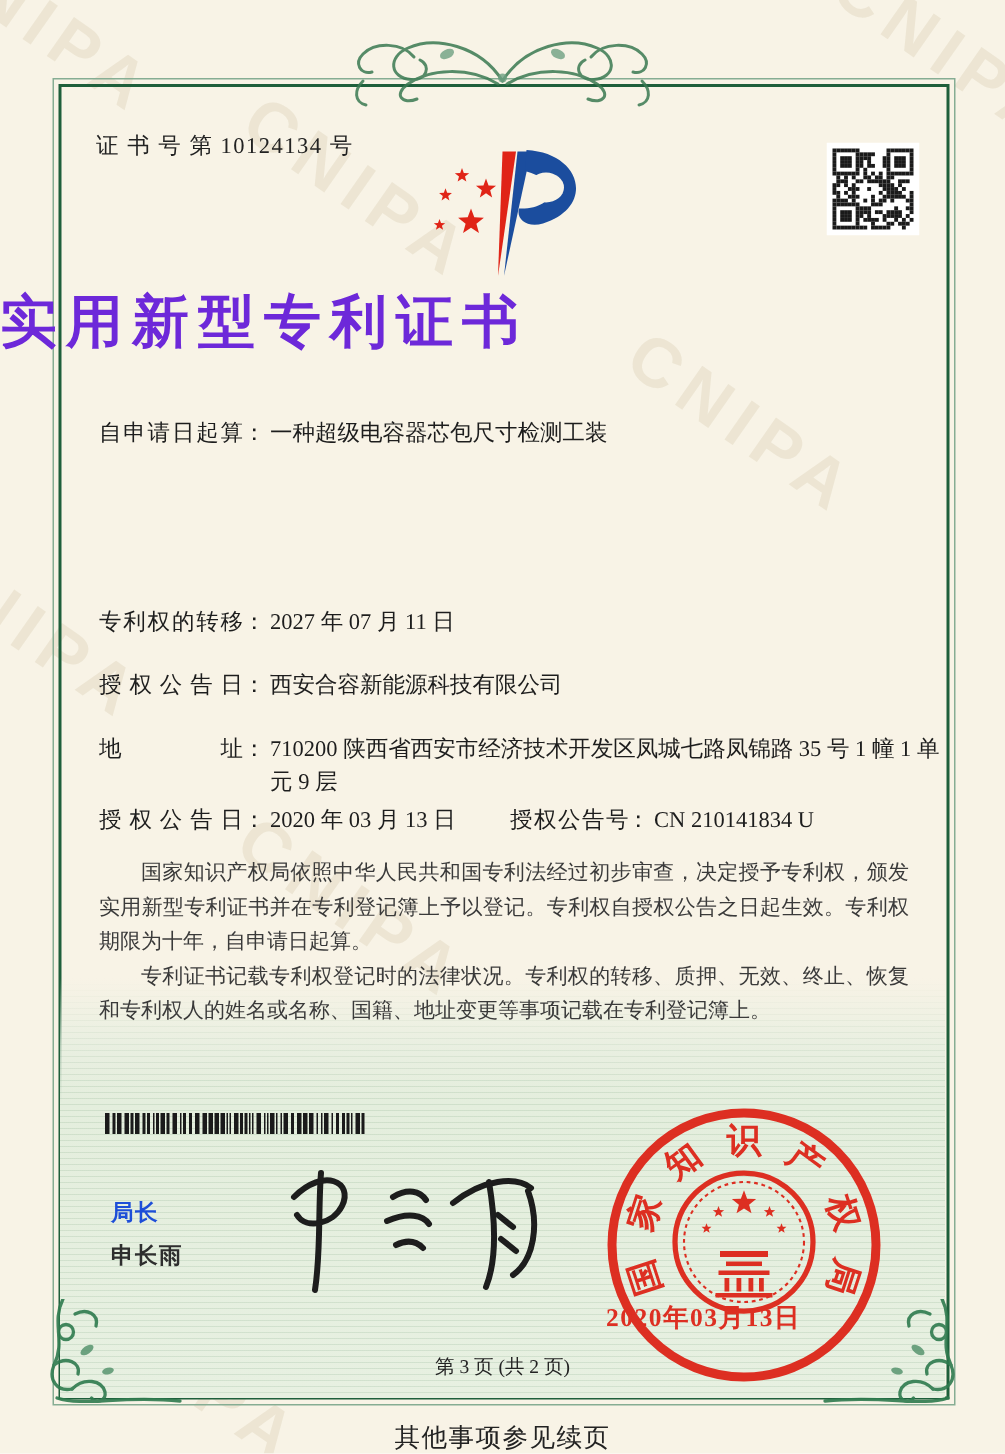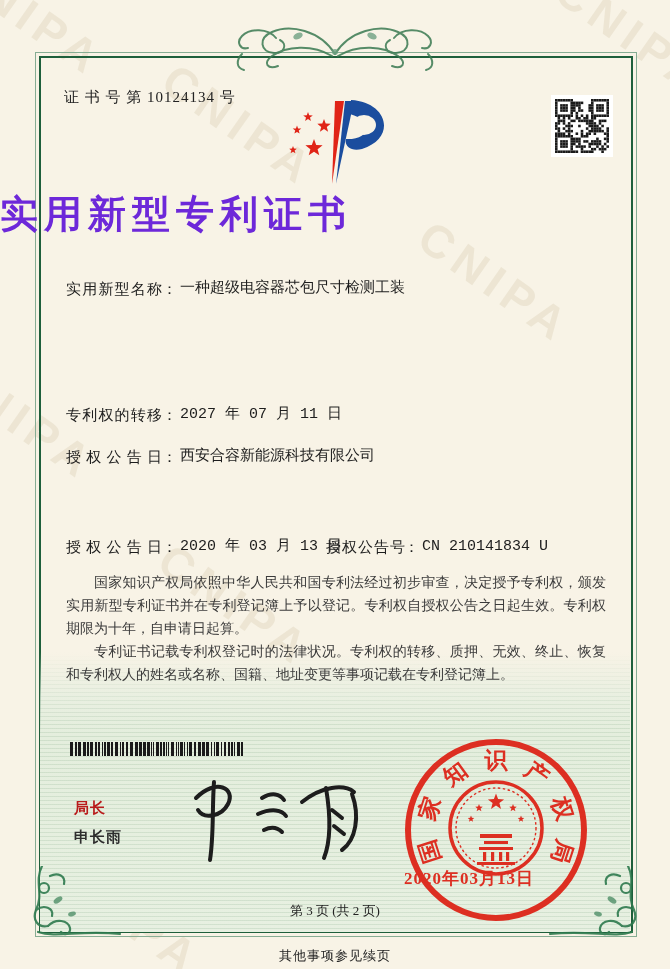--- a/index.html
+++ b/index.html
@@ -29,42 +29,42 @@
 
   .logo{position:absolute;left:288px;top:94px;}
   .qr{position:absolute;left:551px;top:95px;}
 
   .title{position:absolute;left:0;top:189px;width:670px;text-align:left;
       font-size:38px;font-weight:bold;color:#6d28d9;letter-spacing:6px;}
 
   .row{position:absolute;left:66px;font-size:15px;color:#1d1d1d;line-height:22px;white-space:nowrap;}
   .row .lab{display:inline-block;width:96px;text-align:justify;text-align-last:justify;vertical-align:top;}
   .row .col{vertical-align:top;}
-  .row .val{display:inline-block;padding-left:3px;vertical-align:top;font-family:Liberation Mono, monospace;}
+  .row .val{display:inline-block;padding-left:3px;vertical-align:top;}
   .row .val.wrap{white-space:normal;width:452px;}
   .pair2{position:absolute;left:260px;top:0;white-space:nowrap;}
-  .pair2 .lab2{display:inline-block;width:78px;text-align:justify;text-align-last:justify;letter-spacing:1px;}
+  .pair2 .lab2{display:inline-block;width:78px;text-align:justify;text-align-last:justify;letter-spacing:1px;margin-left:14px;}
 
   .paras{position:absolute;left:66px;top:571px;width:540px;font-size:14px;line-height:23px;
       color:#3a3a3a;}
   .paras p{margin:0;text-indent:2em;text-align:justify;}
 
   .barcode{position:absolute;left:70px;top:742px;height:14px;display:flex;align-items:stretch;}
   .barcode div{background:#1a1a1a;}
 
   .signer-title{position:absolute;left:74px;top:799px;font-family:"Liberation Sans","DejaVu Sans",sans-serif;
-      font-size:15px;font-weight:bold;color:#b91c1c;letter-spacing:1px;}
+      font-size:15px;font-weight:bold;color:#1d4ed8;letter-spacing:1px;}
   .signer-name{position:absolute;left:74px;top:828px;font-family:"Liberation Sans","DejaVu Sans",sans-serif;
       font-size:15px;font-weight:bold;color:#2e2e2e;letter-spacing:1px;}
   .signature{position:absolute;left:180px;top:768px;}
 
   .seal{position:absolute;left:400px;top:734px;}
 
   .page-num{position:absolute;left:0;top:902px;width:670px;text-align:center;font-size:13px;color:#222;}
-  .foot-note{position:absolute;left:0;top:947px;width:670px;text-align:center;font-size:13px;color:#222;letter-spacing:1px;}
+  .foot-note{position:absolute;left:0;top:947px;width:670px;text-align:center;font-size:17px;color:#222;letter-spacing:1px;}
 
   .orn{position:absolute;}
 </style>
 </head>
 <body>
 
 <div class="page">
 
   <span class="wm" style="left:-60px;top:-12px;">CNIPA</span>
   <span class="wm" style="left:152px;top:98px;">CNIPA</span>
@@ -389,27 +389,30 @@
       <rect x="32.29" y="55.43" width="2.57" height="2.57" fill="#1a1a1a"></rect>
       <rect x="34.86" y="55.43" width="2.57" height="2.57" fill="#1a1a1a"></rect>
       <rect x="37.43" y="55.43" width="2.57" height="2.57" fill="#1a1a1a"></rect>
       <rect x="40.00" y="55.43" width="2.57" height="2.57" fill="#1a1a1a"></rect>
       <rect x="50.29" y="55.43" width="2.57" height="2.57" fill="#1a1a1a"></rect>
     </svg>
 
   <div class="title">实用新型专利证书</div>
 
   <div class="row" style="top:278px;">
-    <span class="lab">实用新型名称</span><span class="col">：</span><span class="val">一种超级电容器芯包尺寸检测工装</span>
+    <span class="lab">自申请日起算</span><span class="col">：</span><span class="val">一种超级电容器芯包尺寸检测工装</span>
   </div>
   <div class="row" style="top:404px;">
     <span class="lab">专利权的转移</span><span class="col">：</span><span class="val">2027 年 07 月 11 日</span>
   </div>
   <div class="row" style="top:446px;">
     <span class="lab">授权公告日</span><span class="col">：</span><span class="val">西安合容新能源科技有限公司</span>
+  </div>
+  <div class="row" style="top:489px;">
+    <span class="lab">地址</span><span class="col">：</span><span class="val wrap">710200 陕西省西安市经济技术开发区凤城七路凤锦路 35 号 1 幢 1 单元 9 层</span>
   </div>
   <div class="row" style="top:536px;width:560px;">
     <span class="lab">授权公告日</span><span class="col">：</span><span class="val">2020 年 03 月 13 日</span>
     <span class="pair2">
       <span class="lab2">授权公告号</span><span class="col">：</span><span class="val">CN 210141834 U</span>
     </span>
   </div>
 
   <div class="paras">
     <p>国家知识产权局依照中华人民共和国专利法经过初步审查，决定授予专利权，颁发实用新型专利证书并在专利登记簿上予以登记。专利权自授权公告之日起生效。专利权期限为十年，自申请日起算。</p>

